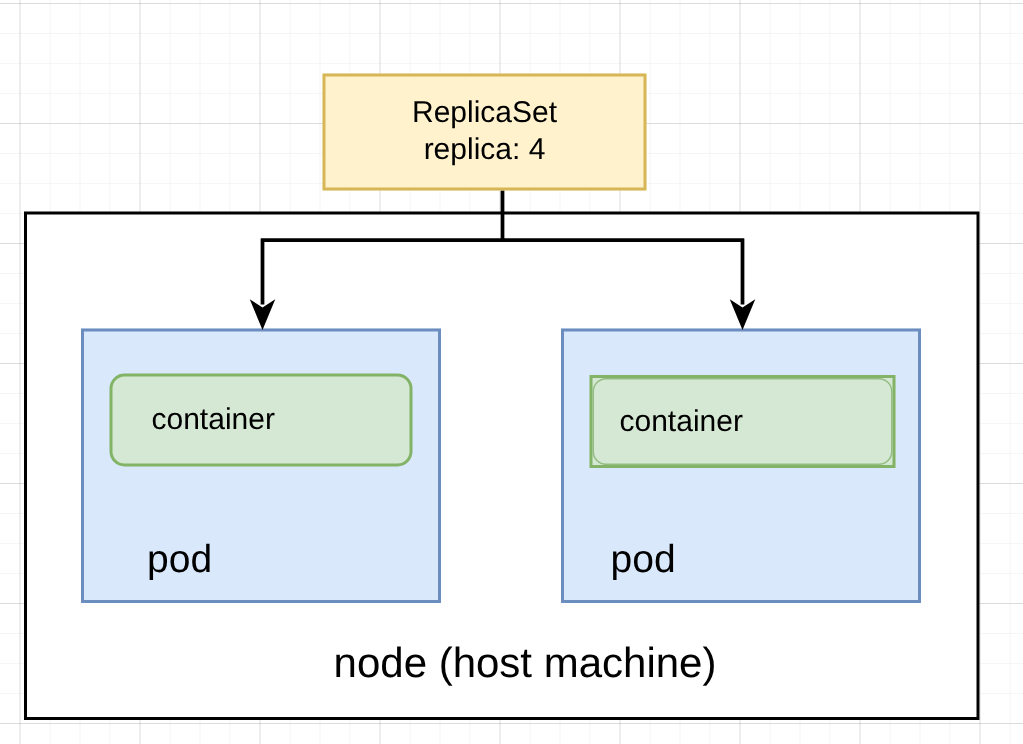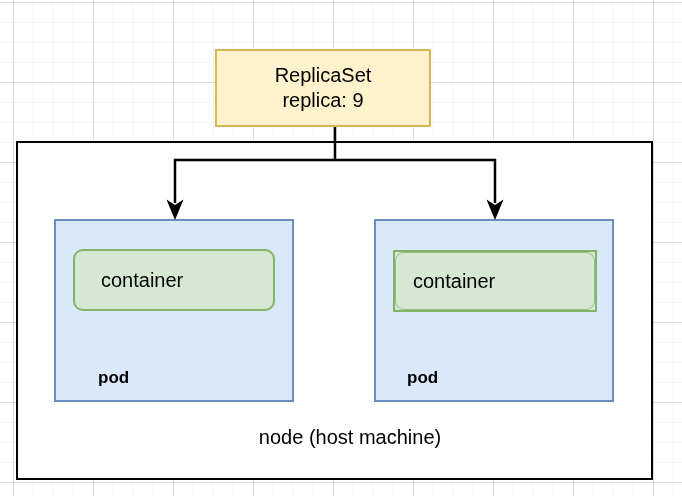--- a/index.html
+++ b/index.html
@@ -25,21 +25,21 @@
     left: 16px; top: 141px;
     width: 637px; height: 339px;
     border: 2px solid #000;
     background: #fff;
   }
 
   .node-label {
     position: absolute;
     left: 350px; top: 426px;
     transform: translateX(-50%);
-    font-size: 20px;
+    font-size: 28px;
     white-space: nowrap;
     z-index: 4;
   }
 
   .rs-box {
     position: absolute;
     left: 215px; top: 21px;
     width: 216px; height: 78px;
     background: #fff2cc;
     border: 2px solid #d6b656;
@@ -61,22 +61,21 @@
     background: #dae8fc;
     border: 2px solid #6c8ebf;
     z-index: 2;
   }
   .pod-left  { left: 54px; }
   .pod-right { left: 374px; }
 
   .pod-label {
     position: absolute;
     bottom: 12px;
-    font-size: 17px;
-    font-weight: bold;
+    font-size: 26px;
   }
   .pod-left  .pod-label { left: 42px; }
   .pod-right .pod-label { left: 31px; }
 
   .container-shape {
     position: absolute;
     left: 17px; top: 28px;
     width: 202px; height: 62px;
     background: #d5e8d4;
     border: 2px solid #82b366;
@@ -138,18 +137,18 @@
   </div>
 
   <svg class="connectors" viewBox="0 0 682 496" xmlns="http://www.w3.org/2000/svg">
     <path d="M335 99 L335 161 M174 160 L496 160 M175 159 L175 203 M495 159 L495 203" fill="none" stroke="#000000" stroke-width="2.5" style="stroke: rgb(0, 0, 0);"></path>
     <polygon points="175,220 166.5,199.5 175,205 183.5,199.5" fill="#000000" style="fill: rgb(0, 0, 0);"></polygon>
     <polygon points="495,220 486.5,199.5 495,205 503.5,199.5" fill="#000000" style="fill: rgb(0, 0, 0);"></polygon>
   </svg>
 
   <div class="rs-box" style="background-color: rgb(255, 242, 204); border-color: rgb(214, 182, 86);">
     <div>ReplicaSet</div>
-    <div>replica: 9</div>
+    <div>replica: 4</div>
   </div>
 
   <div class="node-label">node (host machine)</div>
 
 </div>
 
 </body></html>

